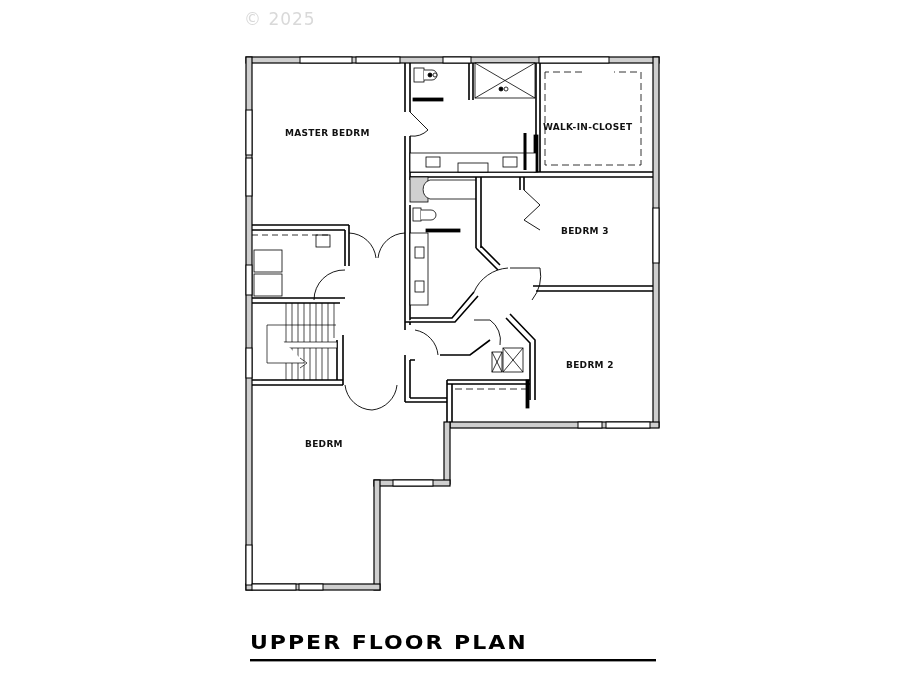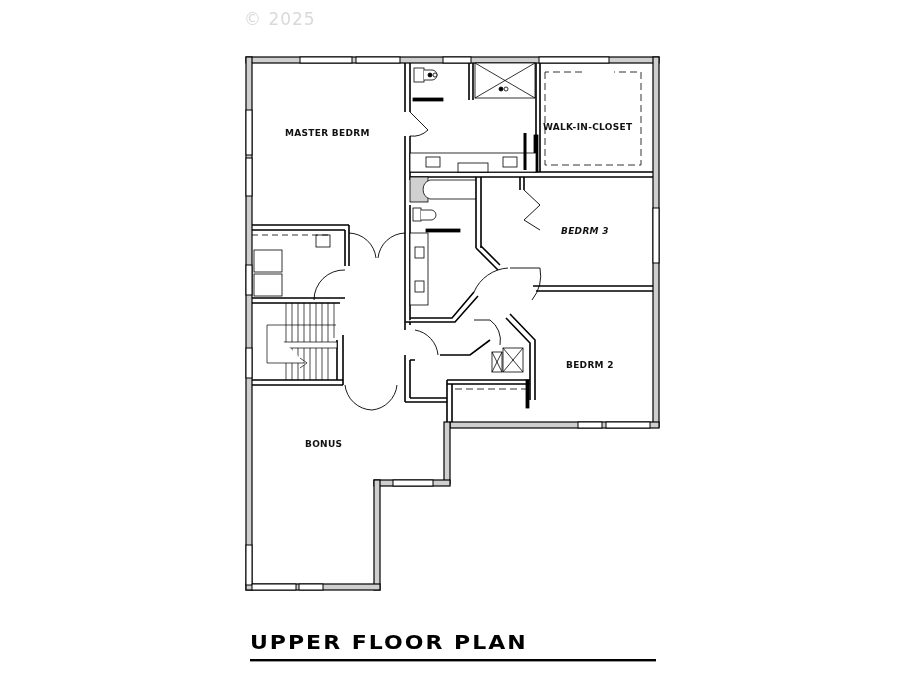--- a/index.html
+++ b/index.html
@@ -152,18 +152,18 @@
       <path d="M492,352 L502,372 M502,352 L492,372"></path>
       <rect x="503" y="348" width="20" height="24"></rect>
       <path d="M503,348 L523,372 M523,348 L503,372"></path>
       <rect x="526" y="380" width="3" height="28" fill="#000"></rect>
     </g>
   </g>
 </svg>
 
 <div class="room-label" style="left:285px; top:128px;">MASTER BEDRM</div>
 <div class="room-label" style="left:543px; top:122px;">WALK-IN-CLOSET</div>
-<div class="room-label" style="left:561px; top:226px;font-style:italic;">BEDRM 3</div>
+<div class="room-label" style="left:561px; top:226px;">BEDRM 3</div>
 <div class="room-label" style="left:566px; top:360px;">BEDRM 2</div>
-<div class="room-label" style="left:305px; top:439px;">BONUS</div>
+<div class="room-label" style="left:305px; top:439px;">BEDRM</div>
 
 <div class="title">UPPER FLOOR PLAN</div>
 <div class="title-rule"></div>
 
 </body></html>

